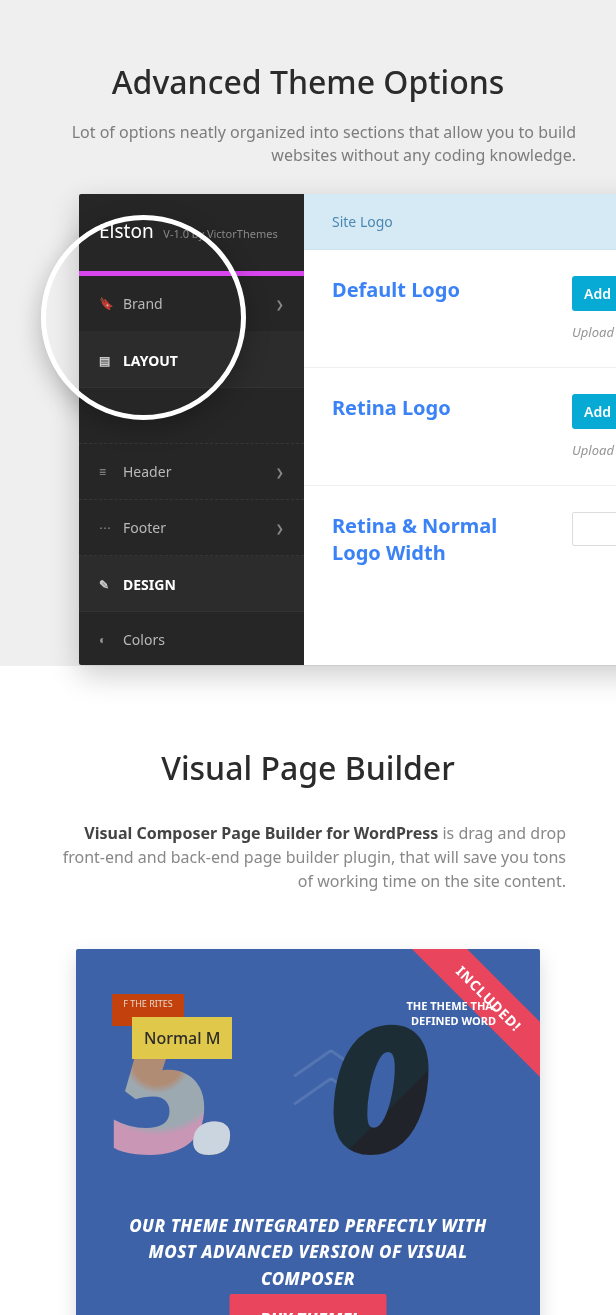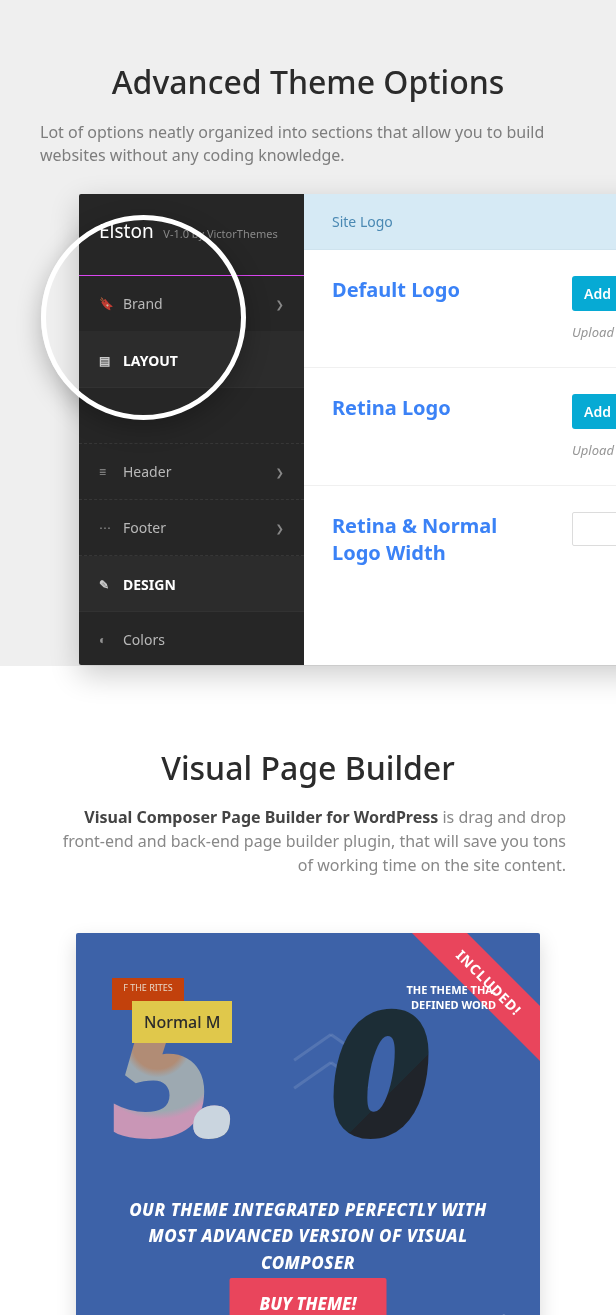--- a/index.html
+++ b/index.html
@@ -1,29 +1,29 @@
 <!DOCTYPE html>
 <html><head>
 <meta charset="utf-8">
 <style>
 *{box-sizing:border-box;margin:0;padding:0}
 body{width:616px;font-family:system-ui,-apple-system,Segoe UI,Roboto,Arial,sans-serif;background:#fff;color:#3a3a3a;overflow:hidden}
 
 
 .sec1{background:#efefef;padding:60px 0 0;height:666px;position:relative}
 .title{text-align:center;font-size:32px;font-weight:500;color:#2b2b2b;margin-bottom:18px}
-.sub{ text-align:left;font-size:16px;line-height:1.45;color:#7d7d7d;padding:0 40px 46px}
+.sub{ text-align:right;font-size:16px;line-height:1.45;color:#7d7d7d;padding:0 40px 46px}
 
 
 .panel{position:absolute;left:79px;top:194px;width:900px;height:471px;background:#fff;
        box-shadow:0 10px 30px rgba(0,0,0,.2);border-radius:2px;overflow:hidden}
 
 
 .sidebar{float:left;width:225px;height:100%;background:#262626;color:#b8b8b8;font-size:14px}
-.logo{height:82px;padding:24px 20px;border-bottom:1px solid #d946ef}
+.logo{height:82px;padding:24px 20px;border-bottom:5px solid #d946ef}
 .logo b{font-size:19px;color:#fff;font-weight:400}
 .logo small{font-size:11px;color:#888;margin-left:6px}
 .logo small a{color:#888;text-decoration:none}
 .item{display:flex;align-items:center;height:56px;padding:0 20px;border-bottom:1px solid rgba(255,255,255,.03);cursor:pointer;position:relative}
 .item.section{padding-top:2px;height:56px;font-weight:700;color:#fff;background:#2c2c2c}
 .item .ico{width:24px;font-size:12px;opacity:.75;flex:none}
 .item .lbl{flex:1}
 .item .caret{font-size:10px;color:#888}
 .item.dot{border-bottom:1px dashed rgba(255,255,255,.08)}
 
@@ -37,21 +37,21 @@
 .btn-add{display:inline-block;background:#06aad4;color:#fff;font-weight:600;font-size:14px;padding:8px 12px;border-radius:3px}
 .hint{font-style:italic;color:#969696;font-size:13px;margin-top:12px}
 .txt{border:1px solid #dcdcdc;height:34px;width:160px;border-radius:2px;padding:0 8px;font-size:13px}
 
 
 .ring{position:absolute;left:41px;top:215px;width:205px;height:205px;border-radius:50%;
       border:5px solid #fff;box-shadow:0 8px 24px rgba(0,0,0,.25)}
 
 
 .sec2{background:#fff;padding:80px 50px 0}
-.sec2 .title{margin-bottom:16px}
+.sec2 .title{margin-bottom:32px}
 .sec2 .sub2{text-align:right;font-size:16px;line-height:1.5;color:#888}
 .sec2 .sub2 b{color:#444;font-weight:700}
 
 .card{margin:56px 26px 0;background:#3d62a8;border-radius:2px;height:430px;position:relative;overflow:hidden;color:#fff;text-align:center;box-shadow:0 8px 20px rgba(0,0,0,.15)}
 
 
 .ribbon{position:absolute;top:30px;right:-54px;width:210px;transform:rotate(45deg);
         background:#e9455c;color:#fff;font-weight:700;font-size:14px;letter-spacing:1px;padding:10px 0}
 
 .bignum{position:absolute;left:0;right:0;top:0;height:280px}

